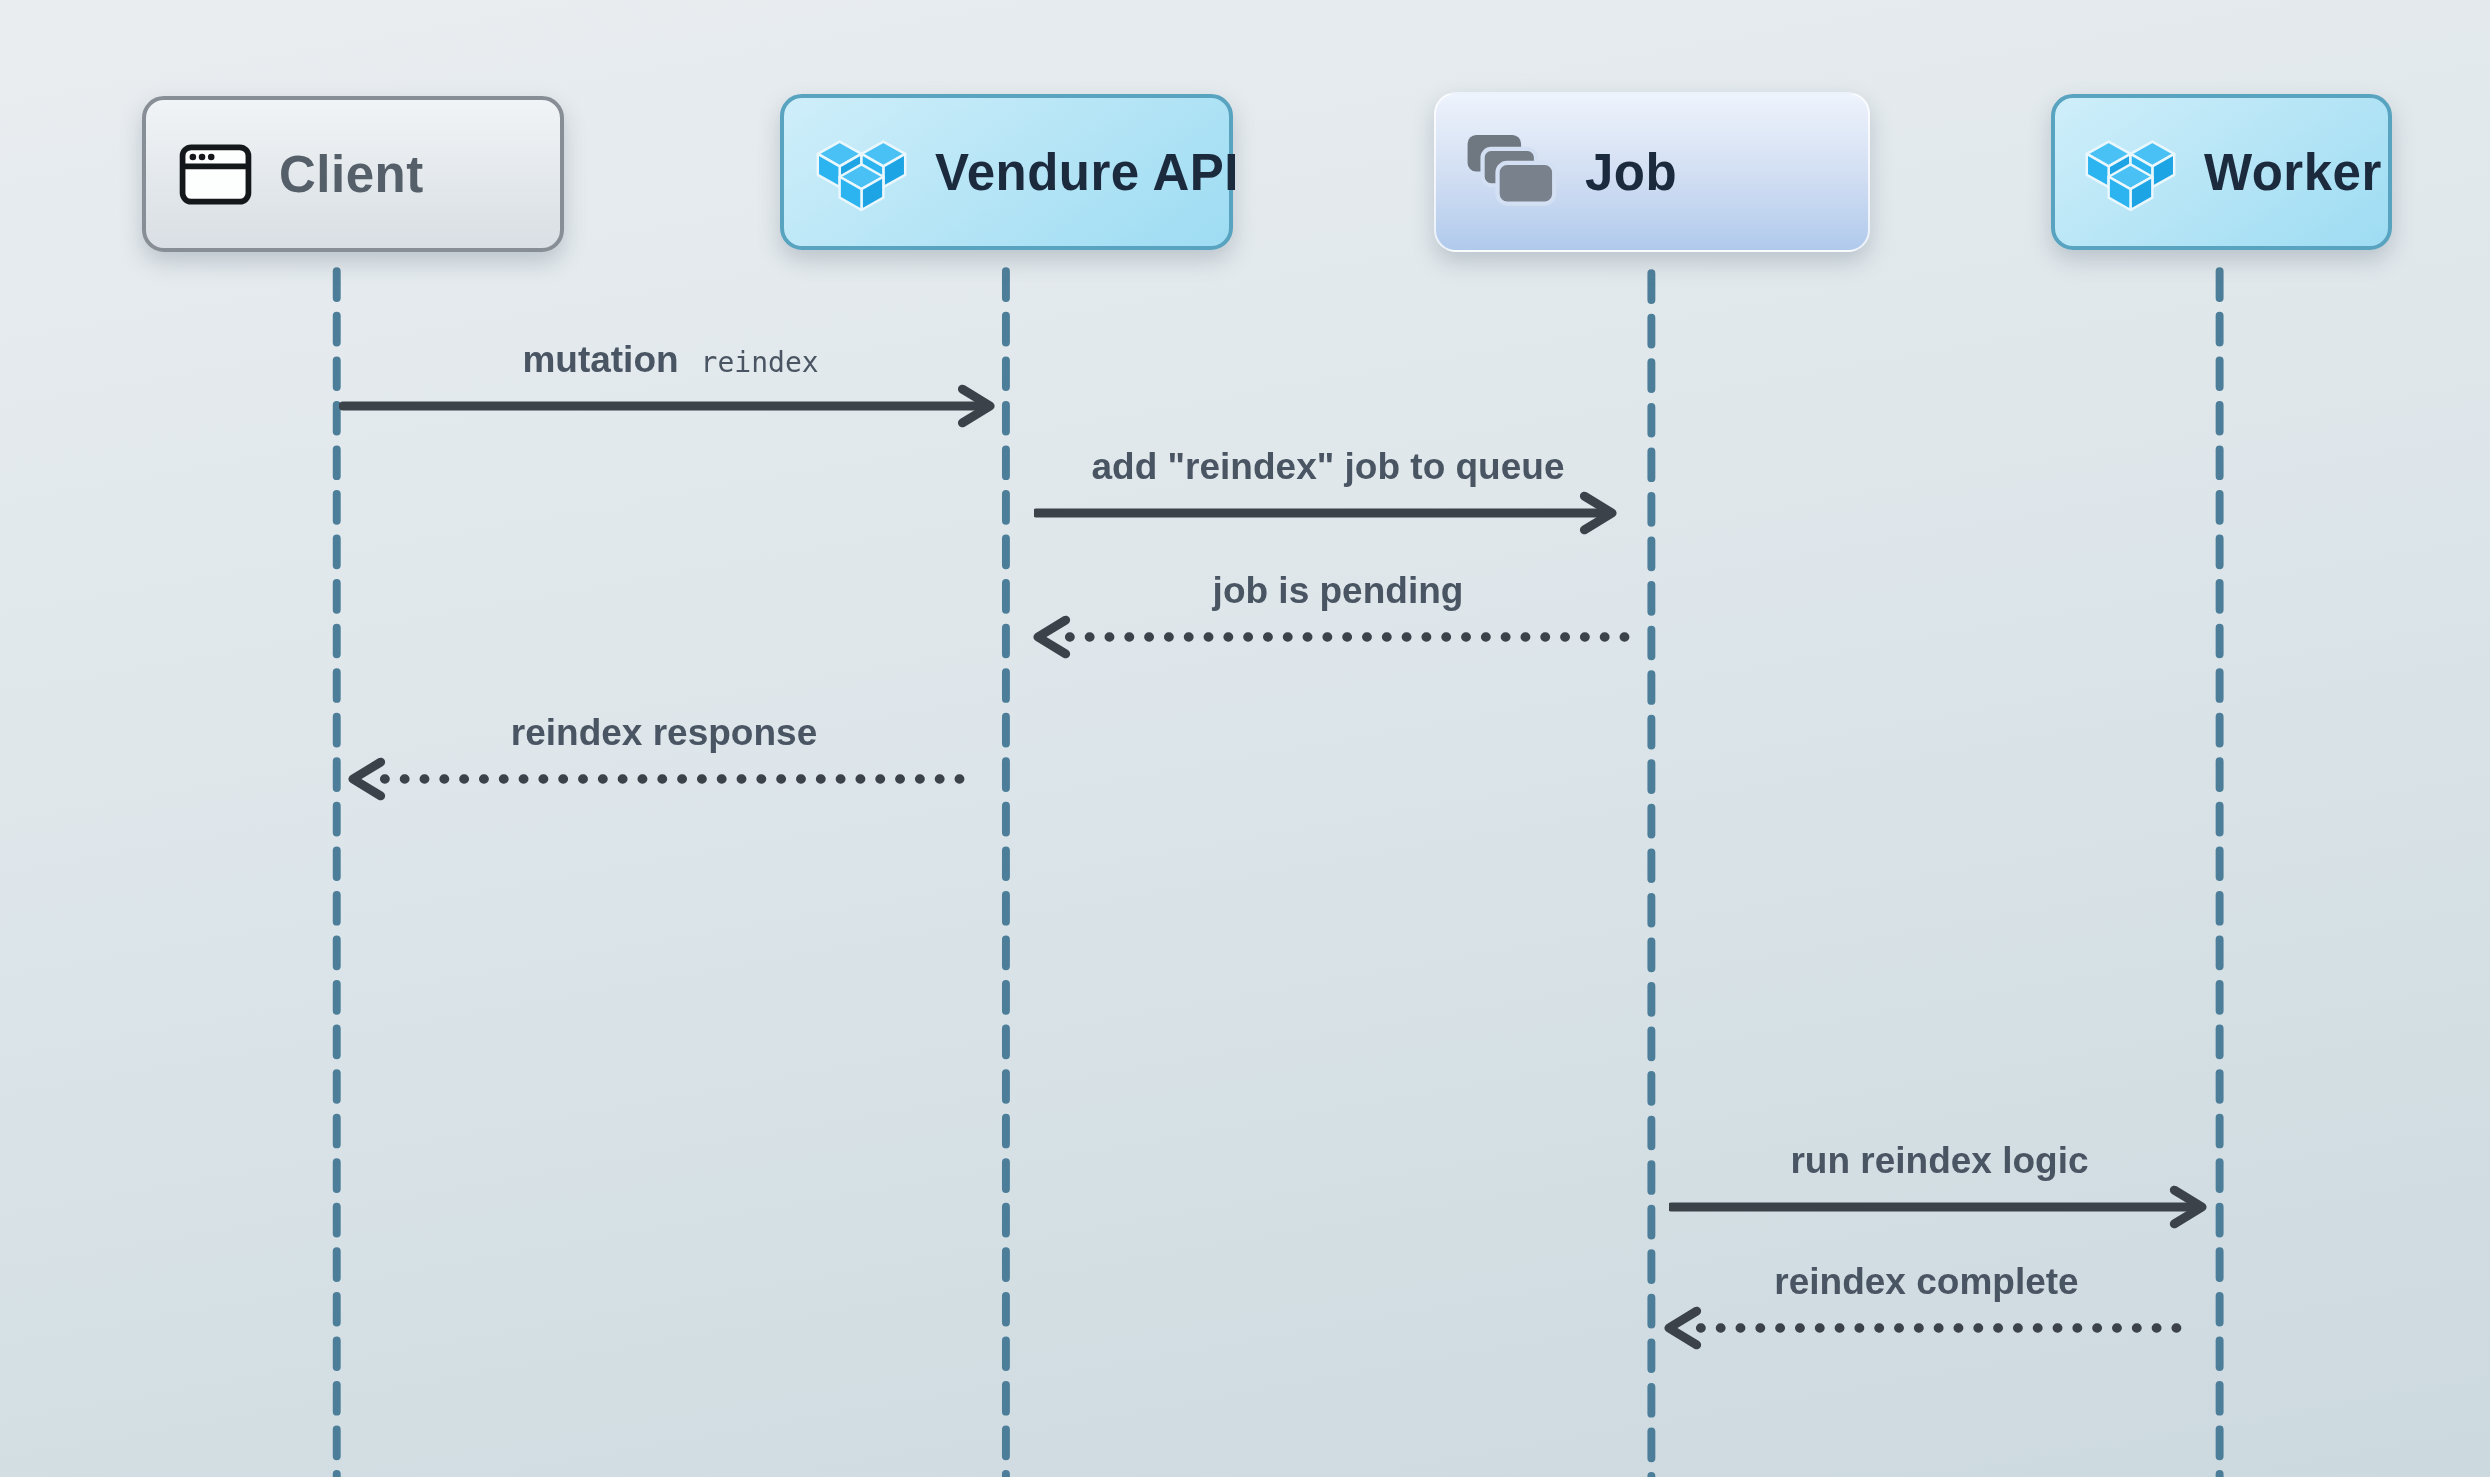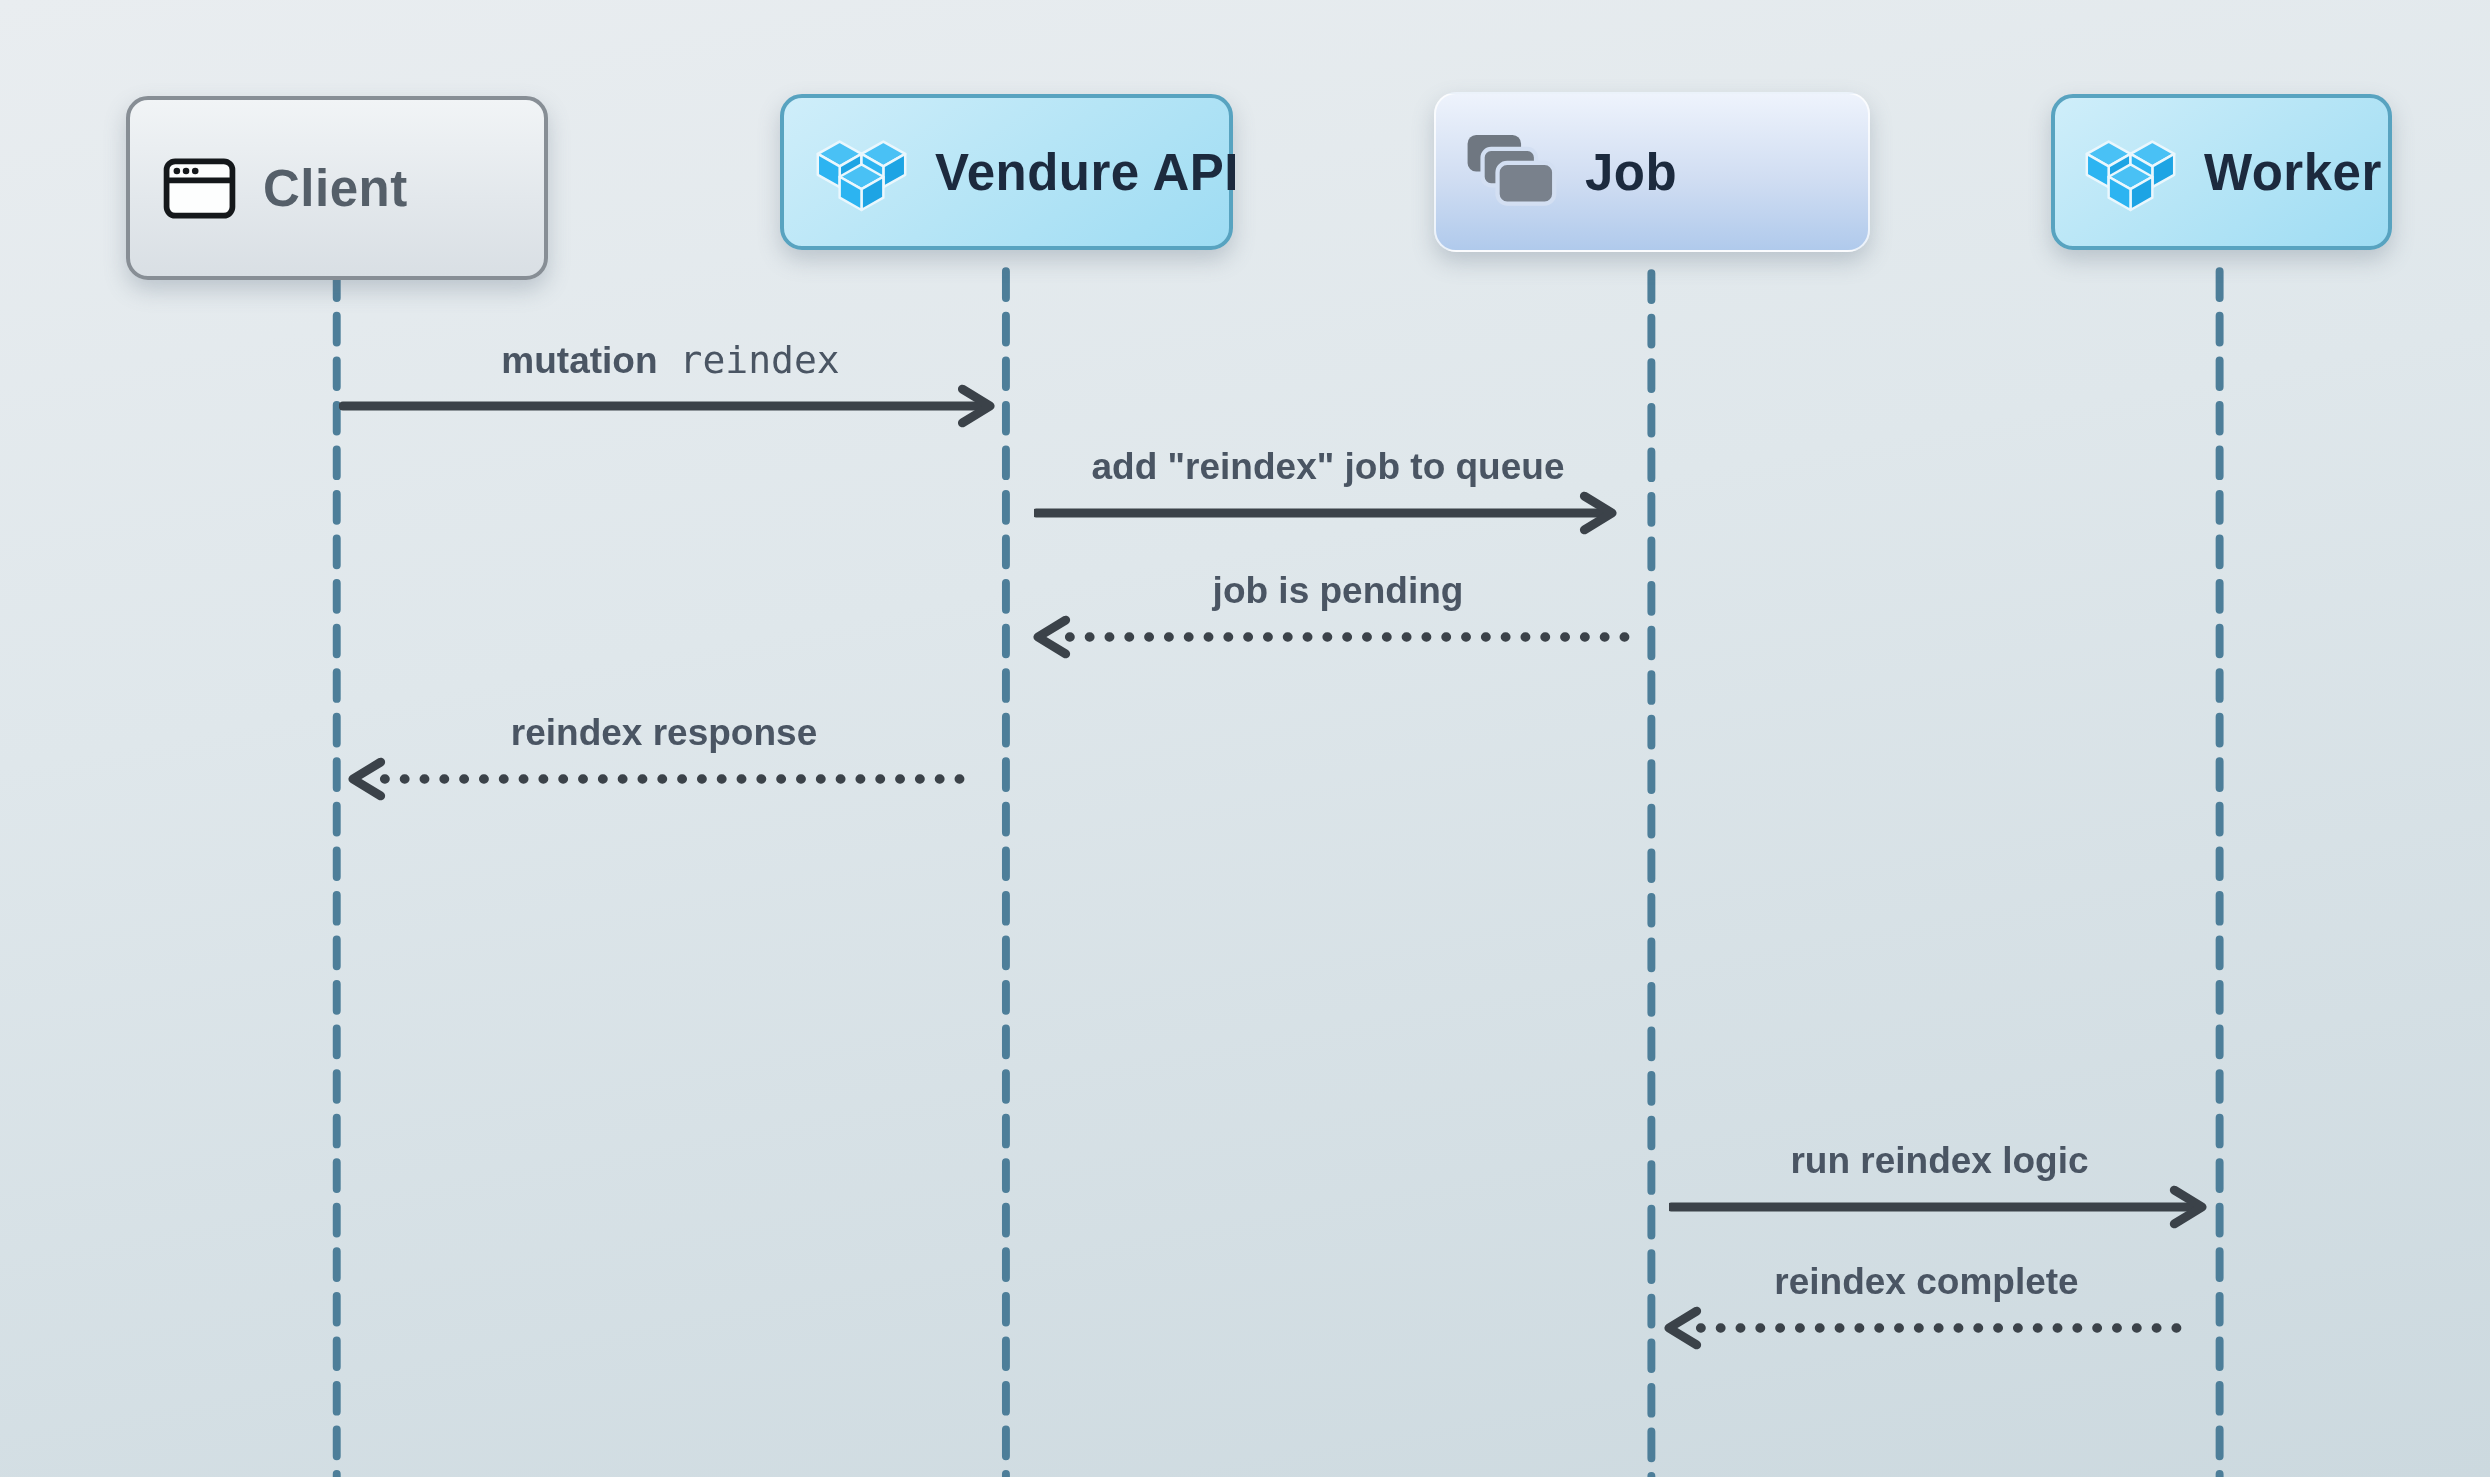--- a/index.html
+++ b/index.html
@@ -41,21 +41,21 @@
     box-shadow: 0 10px 22px rgba(96, 113, 128, 0.30);
   }
   .actor-label {
     font-size: 51px;
     font-weight: bold;
     color: #1c2a3e;
     white-space: nowrap;
     letter-spacing: 0.5px;
   }
   .actor-client {
-    left: 126px; top: 96px; width: 422px; height: 184px;
+    left: 142px; top: 96px; width: 422px; height: 156px;
     background: linear-gradient(180deg, #f1f4f6 0%, #e3e8ec 55%, #d9dfe4 100%);
     border: 4px solid #878e95;
     padding-left: 32px;
   }
   .actor-client .actor-label { color: #555f69; }
   .actor-vendure {
     left: 780px; top: 94px; width: 453px; height: 156px;
     background: linear-gradient(145deg, #cfeefa 0%, #b6e5f6 50%, #9edcf3 100%);
     border: 4px solid #58a3c0;
   }
@@ -84,21 +84,21 @@
     text-align: center;
     font-size: 37px;
     font-weight: bold;
     color: #4a5563;
     white-space: nowrap;
   }
   .msg-label .code {
     font-family: "DejaVu Sans Mono", "Liberation Mono", monospace;
     font-weight: normal;
     margin-left: 22px;
-    font-size: 38px;
+    font-size: 28px;
   }
   .arrow-line { stroke: #3b4249; stroke-width: 9; stroke-linecap: round; }
   .arrow-dots { stroke: #3b4249; stroke-width: 9.5; stroke-linecap: round; stroke-dasharray: 0.5 19.5; }
   .arrow-head { stroke: #3b4249; stroke-width: 9; stroke-linecap: round; stroke-linejoin: round; fill: none; }
 
   .msg-1 { left: 339px;  top: 336px;  width: 663px; }
   .msg-2 { left: 1034px; top: 443px;  width: 588px; }
   .msg-3 { left: 1028px; top: 567px;  width: 620px; }
   .msg-4 { left: 343px;  top: 709px;  width: 642px; }
   .msg-5 { left: 1669px; top: 1137px; width: 541px; }

